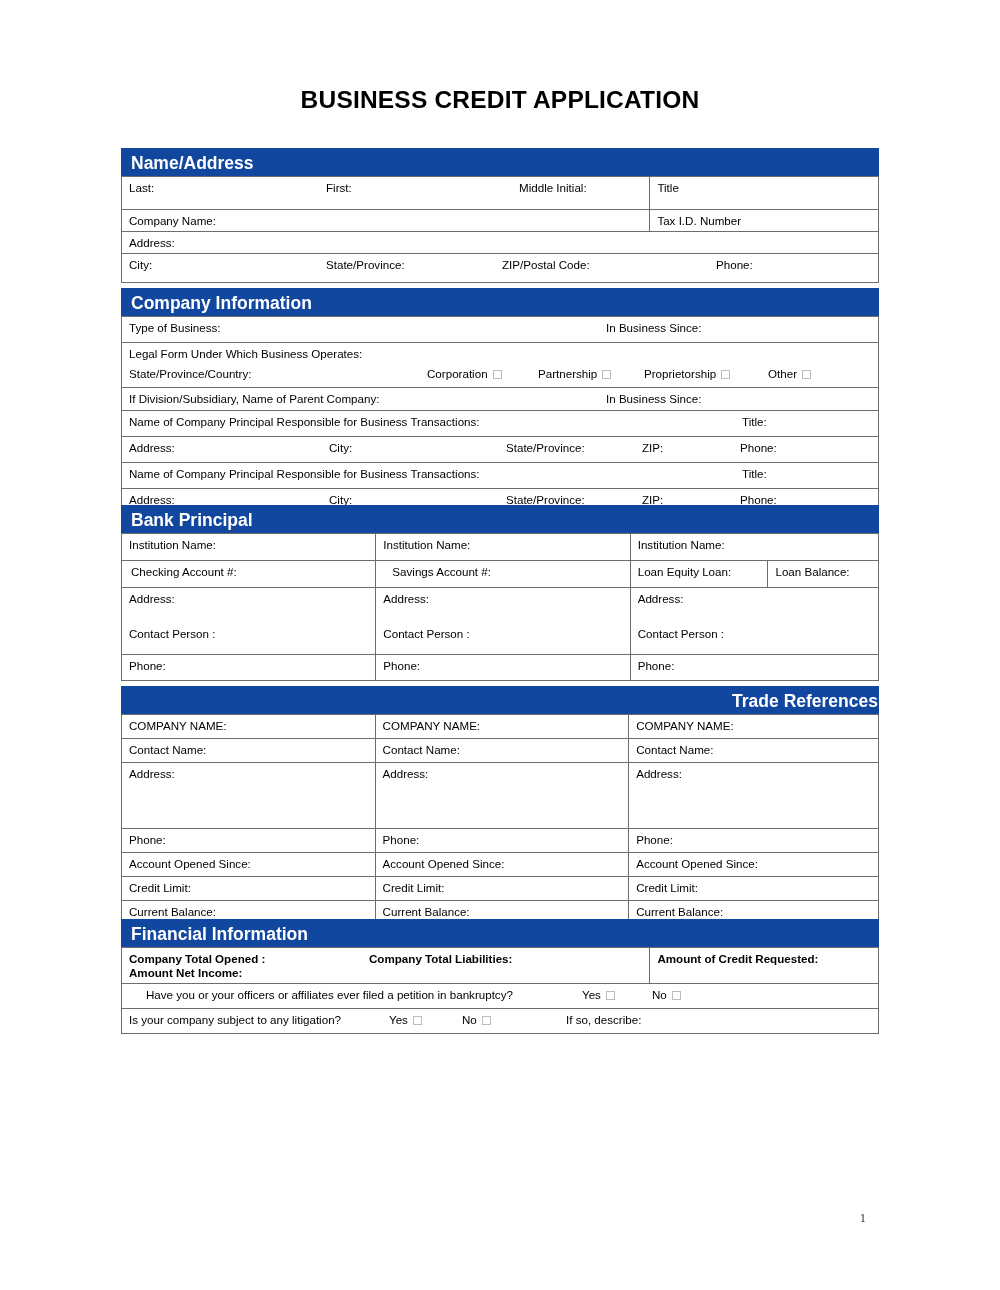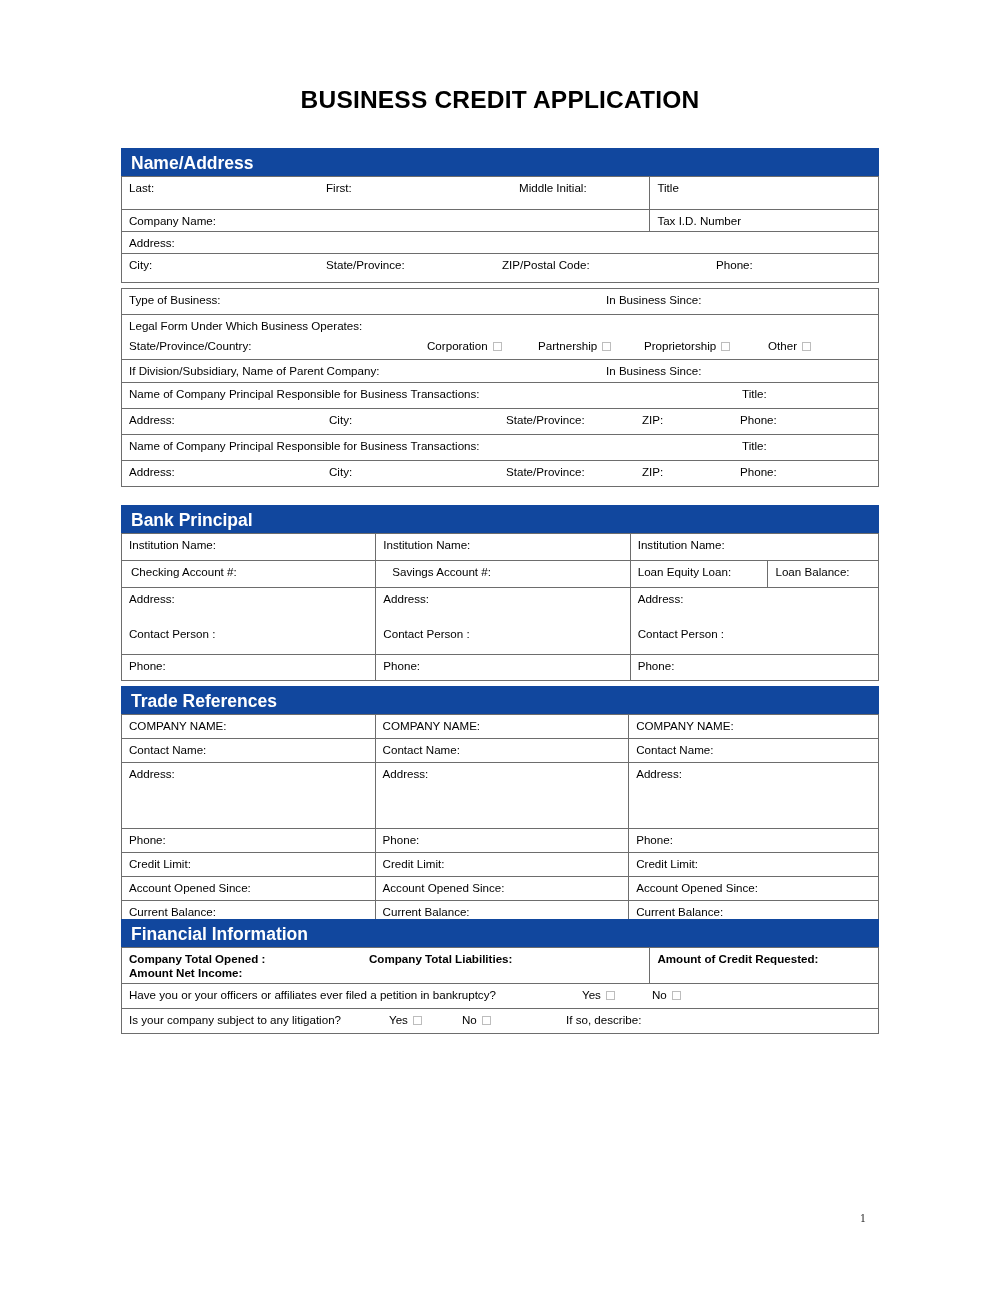--- a/index.html
+++ b/index.html
@@ -101,21 +101,21 @@
     top: 1212px;
     font-size: 11.5px;
     font-family: "Liberation Serif", serif;
     color: #1a1a1a;
   }
 
   
   #sec-name      { top: 148px; }
   #sec-company   { top: 288px; }
   #sec-bank      { top: 505px; }
-  #sec-trade     { top: 686px; }
+  #sec-trade     { top: 686px; text-align: right; }
   #sec-financial { top: 919px; }
 </style>
 </head>
 <body>
 
 <div class="page">
 
   <div class="doc-title">BUSINESS CREDIT APPLICATION</div>
 
   <div class="section" id="sec-name">
@@ -167,20 +167,21 @@
               <span class="lbl" style="left:373px">ZIP/Postal Code:</span>
               <span class="lbl" style="left:587px">Phone:</span>
             </div>
           </td>
         </tr>
       </tbody>
     </table>
   </div>
 
   <div class="section" id="sec-company">
+    <div class="sect-header">Company Information</div>
     <table class="grid">
       <tbody>
         <tr>
           <td style="height:17px">
             <div class="cellrow">
               <span class="lbl" style="left:0">Type of Business:</span>
               <span class="lbl" style="left:477px">In Business Since:</span>
             </div>
           </td>
         </tr>
@@ -417,48 +418,48 @@
           </td>
           <td>
             <div class="cellrow">
                 <span class="lbl" style="left:0">Phone:</span>
               </div>
           </td>
         </tr>
         <tr>
           <td style="height:15px">
             <div class="cellrow">
+                <span class="lbl" style="left:0">Account Opened Since:</span>
+              </div>
+          </td>
+          <td>
+            <div class="cellrow">
+                <span class="lbl" style="left:0">Account Opened Since:</span>
+              </div>
+          </td>
+          <td>
+            <div class="cellrow">
+                <span class="lbl" style="left:0">Account Opened Since:</span>
+              </div>
+          </td>
+        </tr>
+        <tr>
+          <td style="height:15px">
+            <div class="cellrow">
                 <span class="lbl" style="left:0">Credit Limit:</span>
               </div>
           </td>
           <td>
             <div class="cellrow">
                 <span class="lbl" style="left:0">Credit Limit:</span>
               </div>
           </td>
           <td>
             <div class="cellrow">
                 <span class="lbl" style="left:0">Credit Limit:</span>
-              </div>
-          </td>
-        </tr>
-        <tr>
-          <td style="height:15px">
-            <div class="cellrow">
-                <span class="lbl" style="left:0">Account Opened Since:</span>
-              </div>
-          </td>
-          <td>
-            <div class="cellrow">
-                <span class="lbl" style="left:0">Account Opened Since:</span>
-              </div>
-          </td>
-          <td>
-            <div class="cellrow">
-                <span class="lbl" style="left:0">Account Opened Since:</span>
               </div>
           </td>
         </tr>
         <tr>
           <td style="height:15px">
             <div class="cellrow">
                 <span class="lbl" style="left:0">Current Balance:</span>
               </div>
           </td>
           <td>
@@ -496,21 +497,21 @@
           </td>
           <td style="height:27px">
             <div class="cellrow">
               <span class="lbl b-lbl" style="left:0">Amount of Credit Requested:</span>
             </div>
           </td>
         </tr>
         <tr>
           <td colspan="2" style="height:16px">
             <div class="cellrow">
-              <span class="lbl" style="left:0">Have you or your officers or affiliates ever filed a petition in bankruptcy?</span>
+              <span class="lbl" style="left:17px">Have you or your officers or affiliates ever filed a petition in bankruptcy?</span>
               <span class="lbl" style="left:453px"><span>Yes</span><span class="cbx"></span></span>
               <span class="lbl" style="left:523px"><span>No</span><span class="cbx"></span></span>
             </div>
           </td>
         </tr>
         <tr>
           <td colspan="2" style="height:16px">
             <div class="cellrow">
               <span class="lbl" style="left:0">Is your company subject to any litigation?</span>
               <span class="lbl" style="left:260px"><span>Yes</span><span class="cbx"></span></span>

